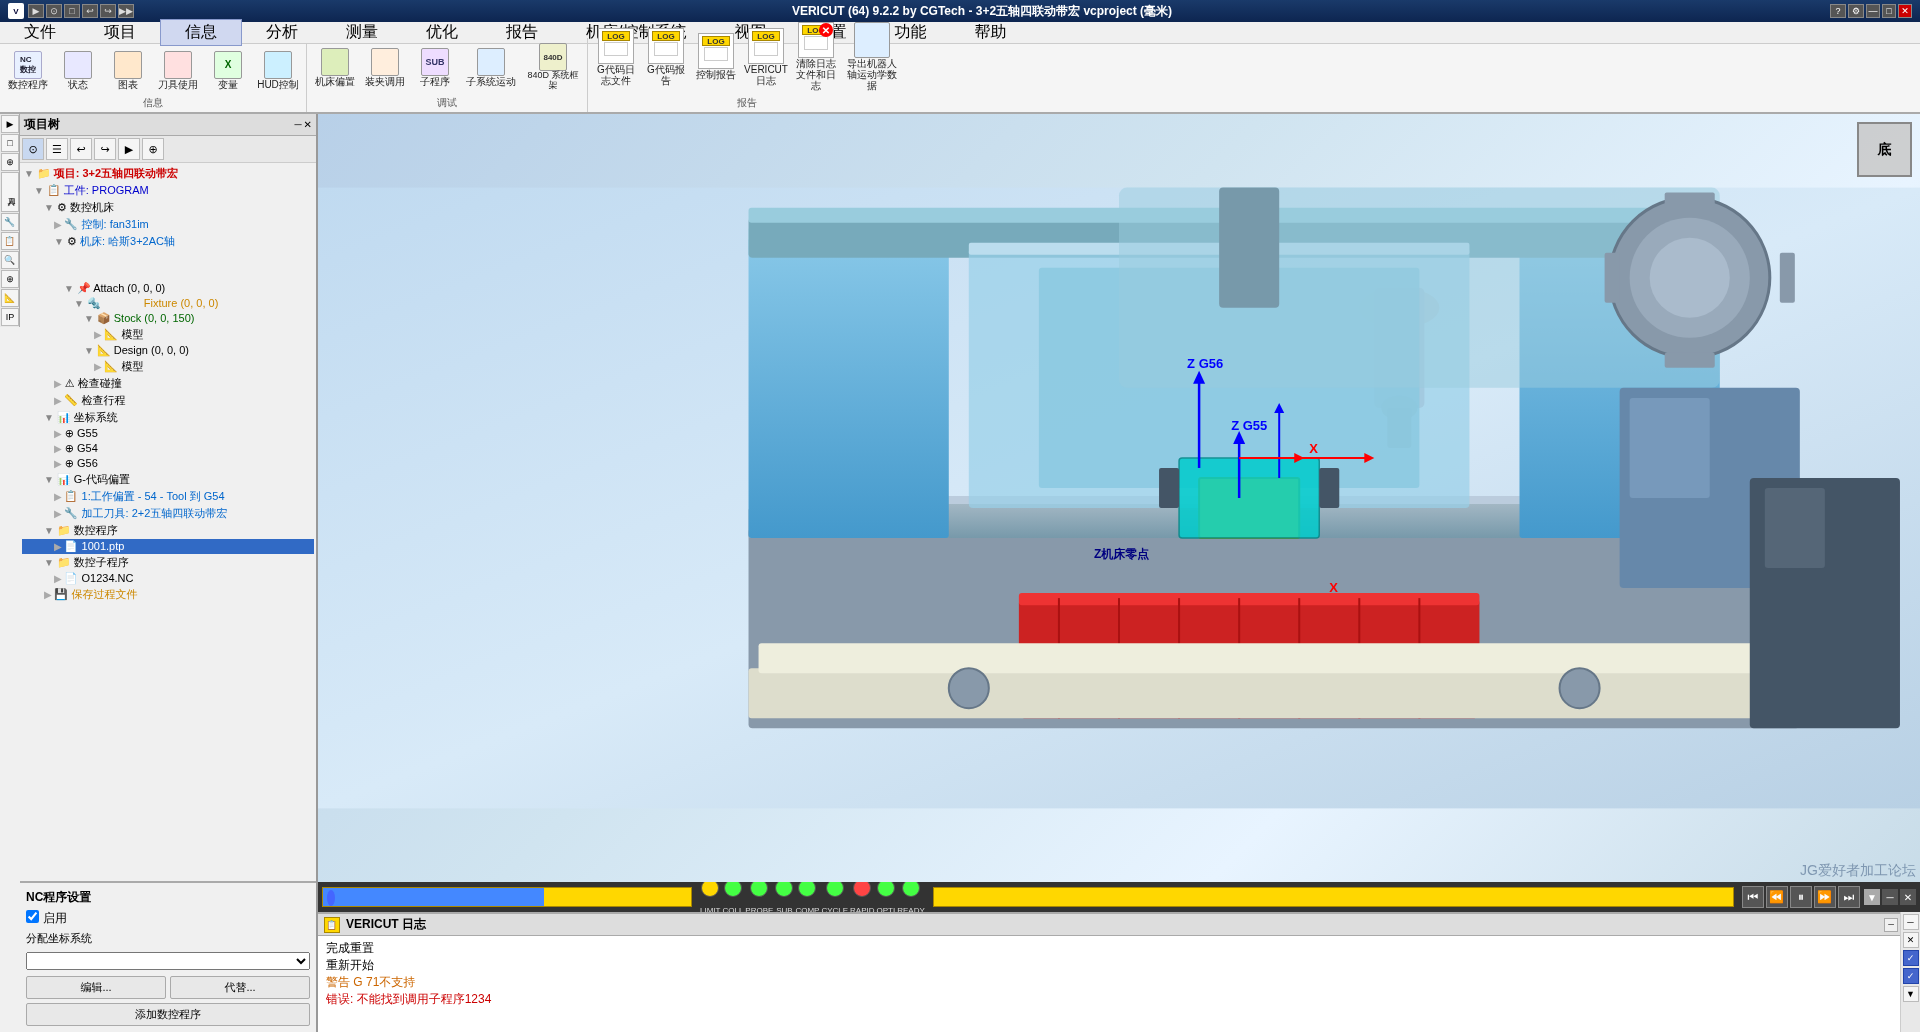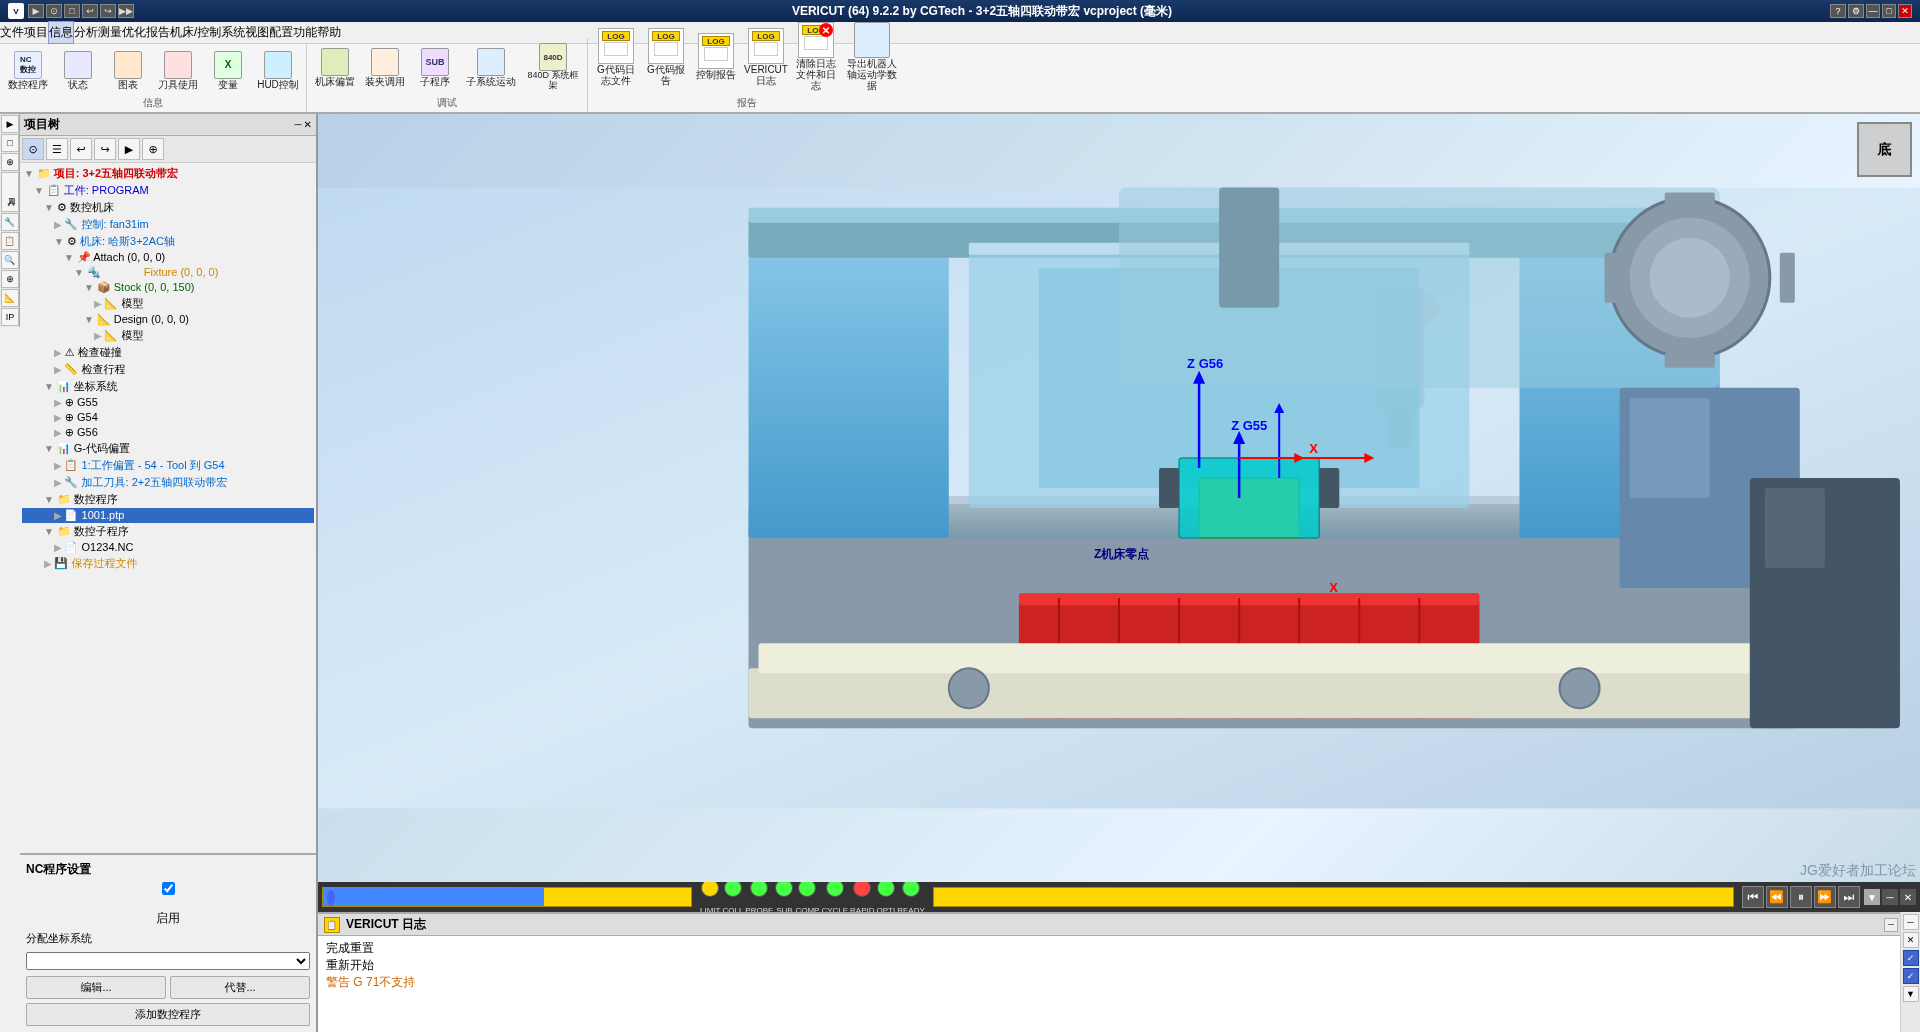--- a/index.html
+++ b/index.html
@@ -7,21 +7,21 @@
 
     
     #title-bar { width: 100%; height: 22px; background: linear-gradient(to bottom, #1a3a6a, #0d2550); display: flex; align-items: center; justify-content: space-between; padding: 0 8px; }
     #title-bar .title-text { color: #fff; font-size: 12px; font-weight: bold; flex: 1; text-align: center; }
     #title-bar .win-controls { display: flex; gap: 2px; }
     #title-bar .win-btn { width: 14px; height: 14px; background: #555; border: 1px solid #888; color: #fff; font-size: 9px; display: flex; align-items: center; justify-content: center; cursor: pointer; }
     #title-bar .win-btn.close { background: #c00; }
 
     
     #menu-bar { width: 100%; height: 22px; background: #f0f0f0; display: flex; align-items: center; border-bottom: 1px solid #ccc; }
-    .menu-item { padding: 2px 0; font-size: 12px; cursor: pointer; white-space: nowrap; }
+    .menu-item { padding: 2px 24px; font-size: 16px; cursor: pointer; white-space: nowrap; }
 
     
     #toolbar { width: 100%; height: 70px; background: #f5f5f5; border-bottom: 2px solid #aaa; display: flex; align-items: flex-end; }
     .toolbar-group { display: flex; flex-direction: column; align-items: center; padding: 2px 4px; border-right: 1px solid #ccc; }
     .toolbar-group-label { font-size: 10px; color: #555; margin-top: auto; padding-top: 2px; }
     .toolbar-row { display: flex; align-items: center; gap: 2px; flex: 1; }
     .tb-btn { display: flex; flex-direction: column; align-items: center; justify-content: center; width: 48px; min-height: 48px; cursor: pointer; border: 1px solid transparent; border-radius: 2px; padding: 2px; }
     .tb-btn .icon { width: 28px; height: 28px; display: flex; align-items: center; justify-content: center; }
     .tb-btn .label { font-size: 10px; text-align: center; line-height: 1.1; color: #222; }
     .tb-btn-wide { width: 60px; }
@@ -37,21 +37,21 @@
     #left-panel { width: 318px; min-width: 318px; background: #f0f0f0; border-right: 2px solid #999; display: flex; flex-direction: column; }
     #project-tree { flex: 1; overflow: hidden; border-bottom: 1px solid #aaa; }
     #tree-header { background: #ddd; border-bottom: 1px solid #aaa; padding: 2px 4px; display: flex; align-items: center; justify-content: space-between; }
     #tree-header .title { font-weight: bold; font-size: 12px; }
     #tree-toolbar { display: flex; gap: 2px; padding: 2px; background: #e8e8e8; border-bottom: 1px solid #ccc; }
     .tree-tb-btn { width: 22px; height: 22px; background: #f5f5f5; border: 1px solid #bbb; display: flex; align-items: center; justify-content: center; cursor: pointer; font-size: 11px; }
     #tree-content { overflow: auto; padding: 2px; font-size: 11px; }
     .tree-node { padding: 1px 0; white-space: nowrap; }
     .nc-settings { padding: 6px; background: #f0f0f0; border-top: 1px solid #aaa; }
     .nc-settings-title { font-weight: bold; margin-bottom: 4px; }
-    .checkbox-row { display: flex; align-items: center; gap: 15px; margin-bottom: 4px; flex-direction: column; }
+    .checkbox-row { display: flex; align-items: flex-start; gap: 4px; margin-bottom: 4px; }
     .select-row { display: flex; align-items: flex-start; gap: 4px; margin-bottom: 6px; }
     select { width: 100%; font-size: 11px; padding: 1px; }
     .btn-row { display: flex; gap: 4px; margin-bottom: 4px; }
     .btn-sm { padding: 3px 10px; font-size: 11px; background: #e8e8e8; border: 1px solid #aaa; cursor: pointer; border-radius: 2px; flex: 1; text-align: center; }
     .btn-full { width: 100%; padding: 3px; font-size: 11px; background: #e8e8e8; border: 1px solid #aaa; cursor: pointer; border-radius: 2px; text-align: center; }
 
     
     #viewport { flex: 1; position: relative; background: linear-gradient(135deg, #b8d0e8 0%, #d0e4f0 40%, #e8f4ff 70%, #c8dce8 100%); overflow: hidden; }
     #viewport-corner { position: absolute; top: 8px; right: 8px; width: 60px; height: 60px; border: 2px solid #888; background: rgba(200,200,200,0.8); display: flex; align-items: center; justify-content: center; font-size: 11px; font-weight: bold; }
 
@@ -287,21 +287,21 @@
           <div class="tree-node" style="padding-left:32px;">
             <span style="color:#aaa;font-size:10px;">▶</span>
             <span>🔧</span>
             <span style="color:#0066cc;">控制: fan31im</span>
           </div>
           <div class="tree-node" style="padding-left:32px;">
             <span style="color:#888;font-size:10px;">▼</span>
             <span>⚙</span>
             <span style="color:#0066cc;">机床: 哈斯3+2AC轴</span>
           </div>
-          <div class="tree-node" style="padding-left:42px;">
+          <div class="tree-node" style="padding-left:42px;margin-top:31px;">
             <span style="color:#888;font-size:10px;">▼</span>
             <span>📌</span>
             <span>Attach (0, 0, 0)</span>
           </div>
           <div class="tree-node" style="padding-left:52px;">
             <span style="color:#888;font-size:10px;">▼</span>
             <span style="color:#ff8800;">🔩</span>
             <span style="color:#cc8800;padding-left:40px;">Fixture (0, 0, 0)</span>
           </div>
           <div class="tree-node" style="padding-left:62px;">
@@ -608,20 +608,21 @@
         <span style="font-weight:bold;font-size:12px;">VERICUT 日志</span>
         <div class="log-right-btns">
           <div style="width:14px;height:14px;background:#f0f0f0;border:1px solid #aaa;display:flex;align-items:center;justify-content:center;font-size:8px;cursor:pointer;">─</div>
           <div style="width:14px;height:14px;background:#f0f0f0;border:1px solid #aaa;display:flex;align-items:center;justify-content:center;font-size:8px;cursor:pointer;">□</div>
         </div>
       </div>
       <div id="log-content">
         <div class="log-normal">完成重置</div>
         <div class="log-normal">重新开始</div>
         <div class="log-warning">警告 G 71不支持</div>
+        <div class="log-error">错误: 不能找到调用子程序1234</div>
       </div>
 
       <div style="position:absolute;right:0;bottom:0;width:20px;height:120px;background:#e8e8e8;border-left:1px solid #ccc;display:flex;flex-direction:column;align-items:center;justify-content:flex-start;padding:2px;gap:2px;">
         <div style="width:16px;height:16px;background:#f5f5f5;border:1px solid #bbb;display:flex;align-items:center;justify-content:center;font-size:9px;cursor:pointer;">─</div>
         <div style="width:16px;height:16px;background:#f5f5f5;border:1px solid #bbb;display:flex;align-items:center;justify-content:center;font-size:9px;cursor:pointer;">✕</div>
         <div style="width:16px;height:16px;background:#4466cc;border:1px solid #2244aa;display:flex;align-items:center;justify-content:center;font-size:9px;color:#fff;cursor:pointer;">✓</div>
         <div style="width:16px;height:16px;background:#4466cc;border:1px solid #2244aa;display:flex;align-items:center;justify-content:center;font-size:9px;color:#fff;cursor:pointer;">✓</div>
         <div style="width:16px;height:16px;background:#f5f5f5;border:1px solid #bbb;display:flex;align-items:center;justify-content:center;font-size:9px;cursor:pointer;">▼</div>
       </div>
     </div>

